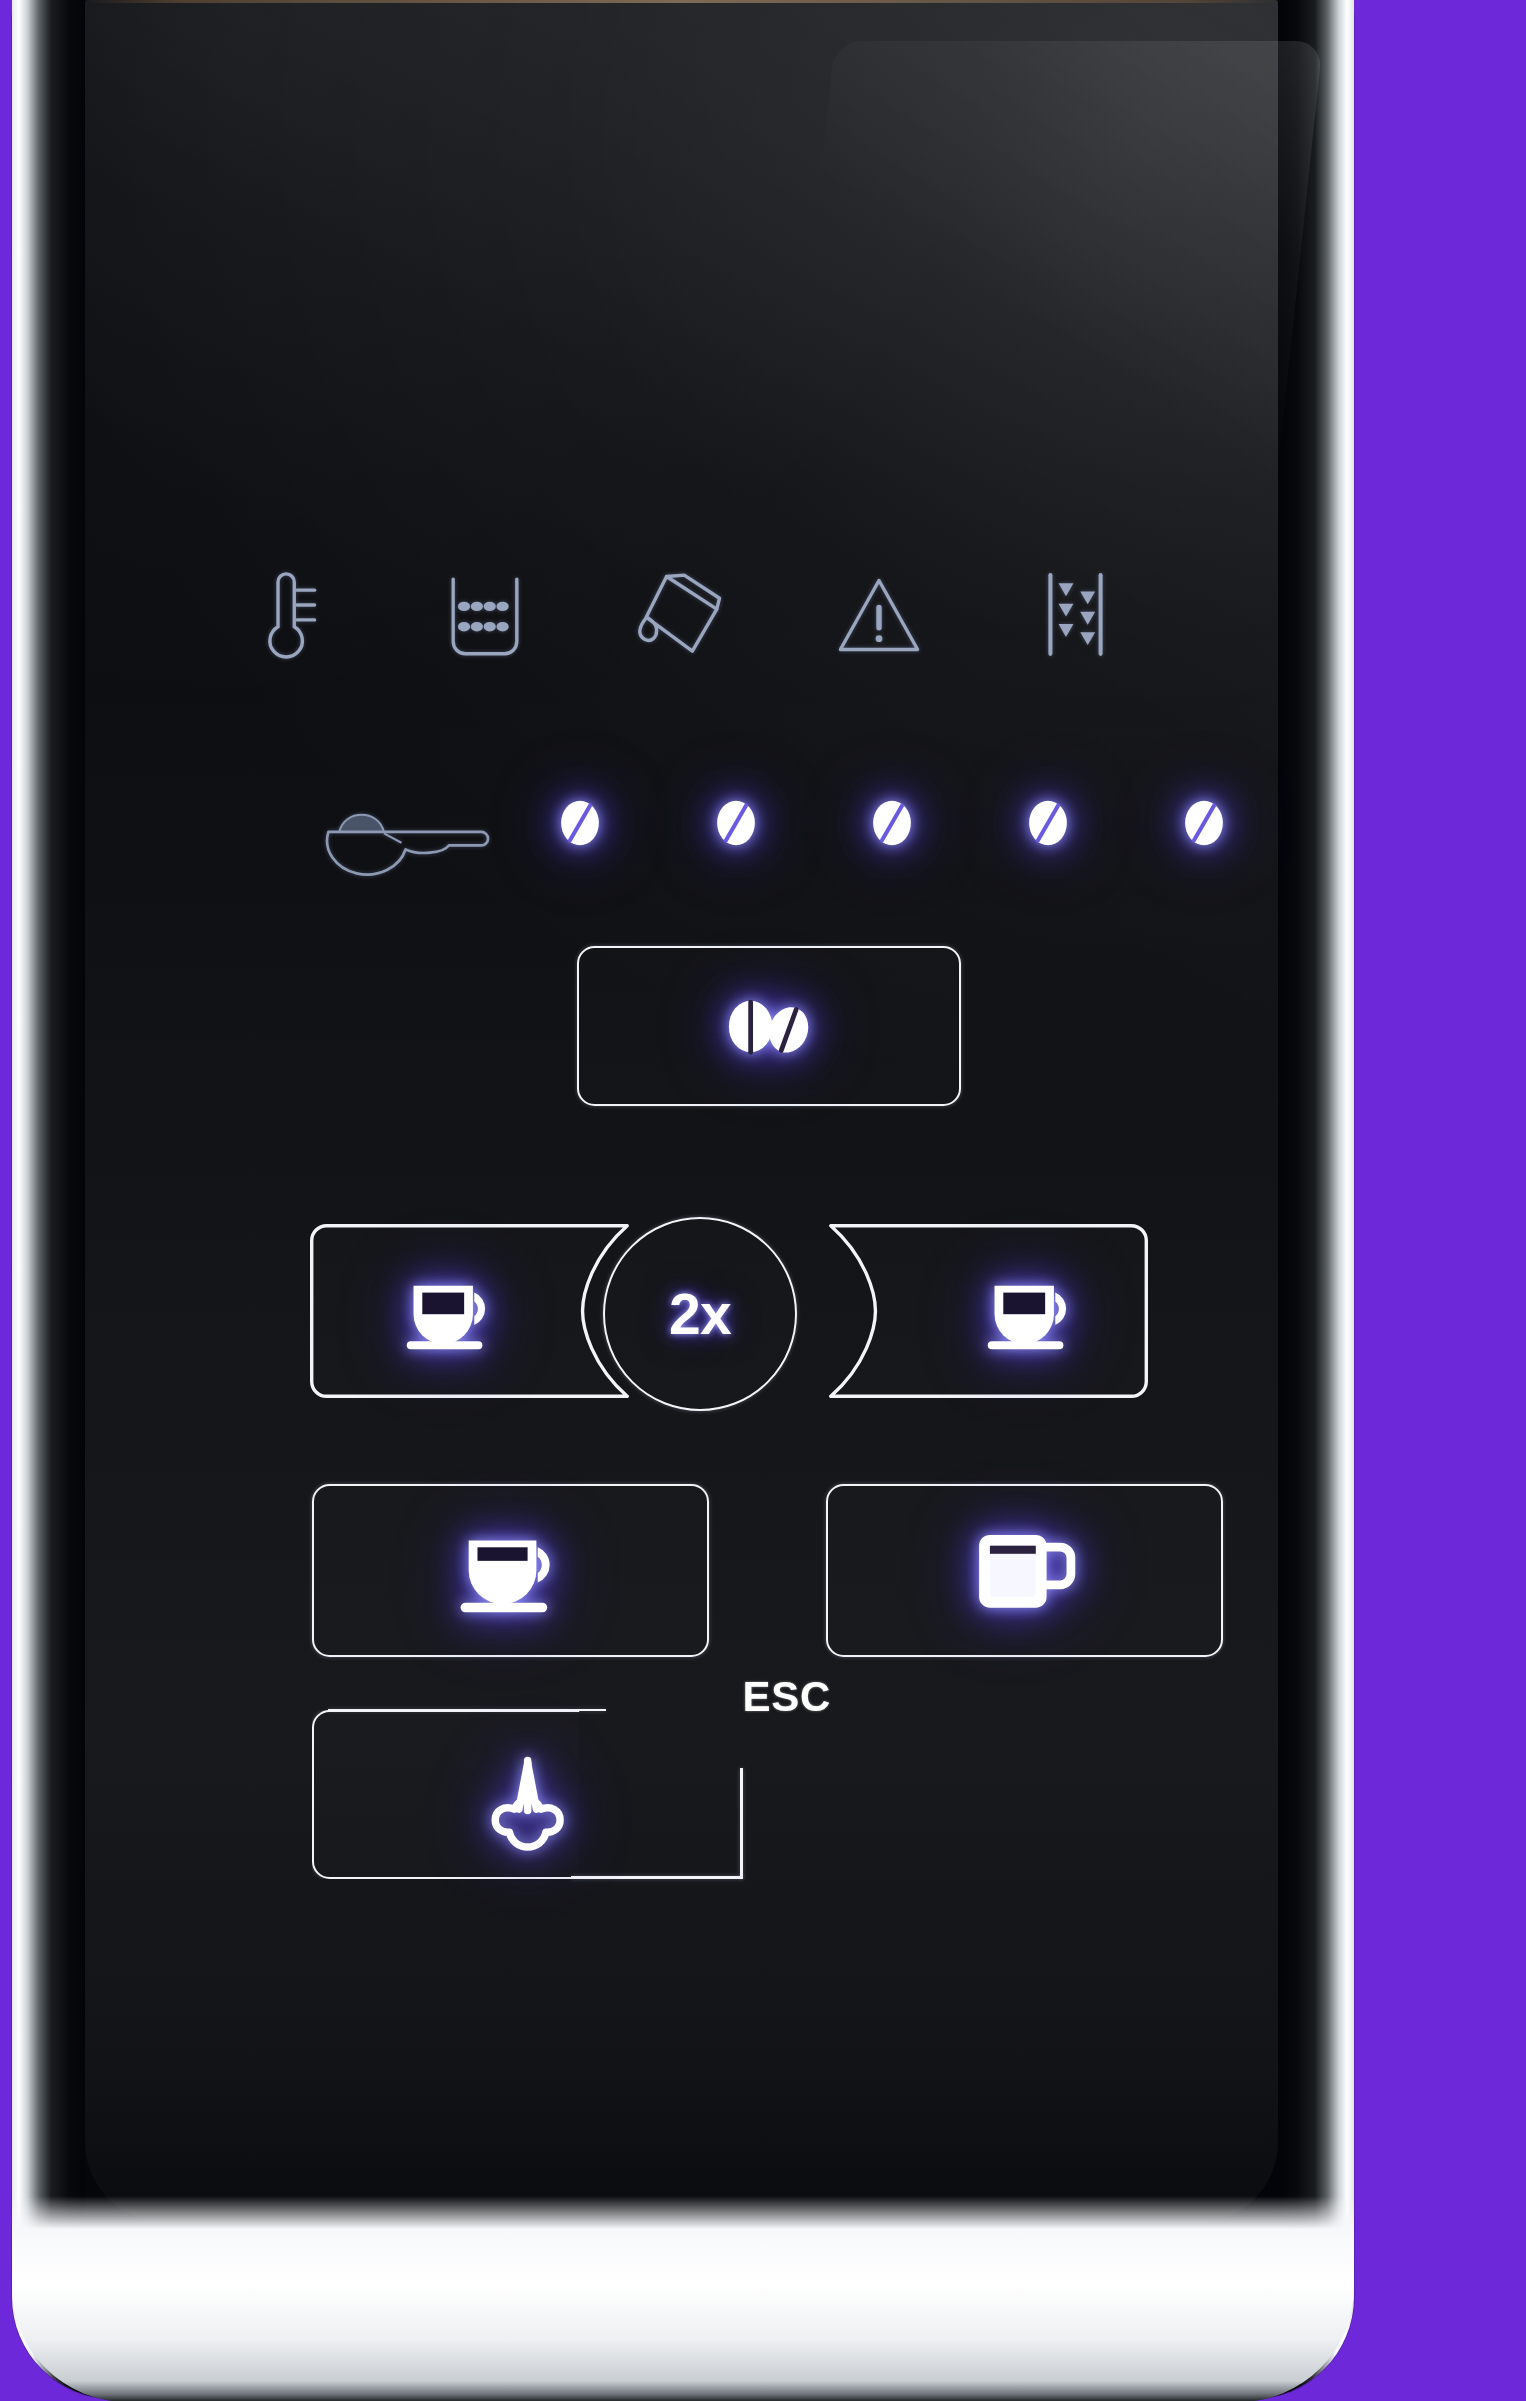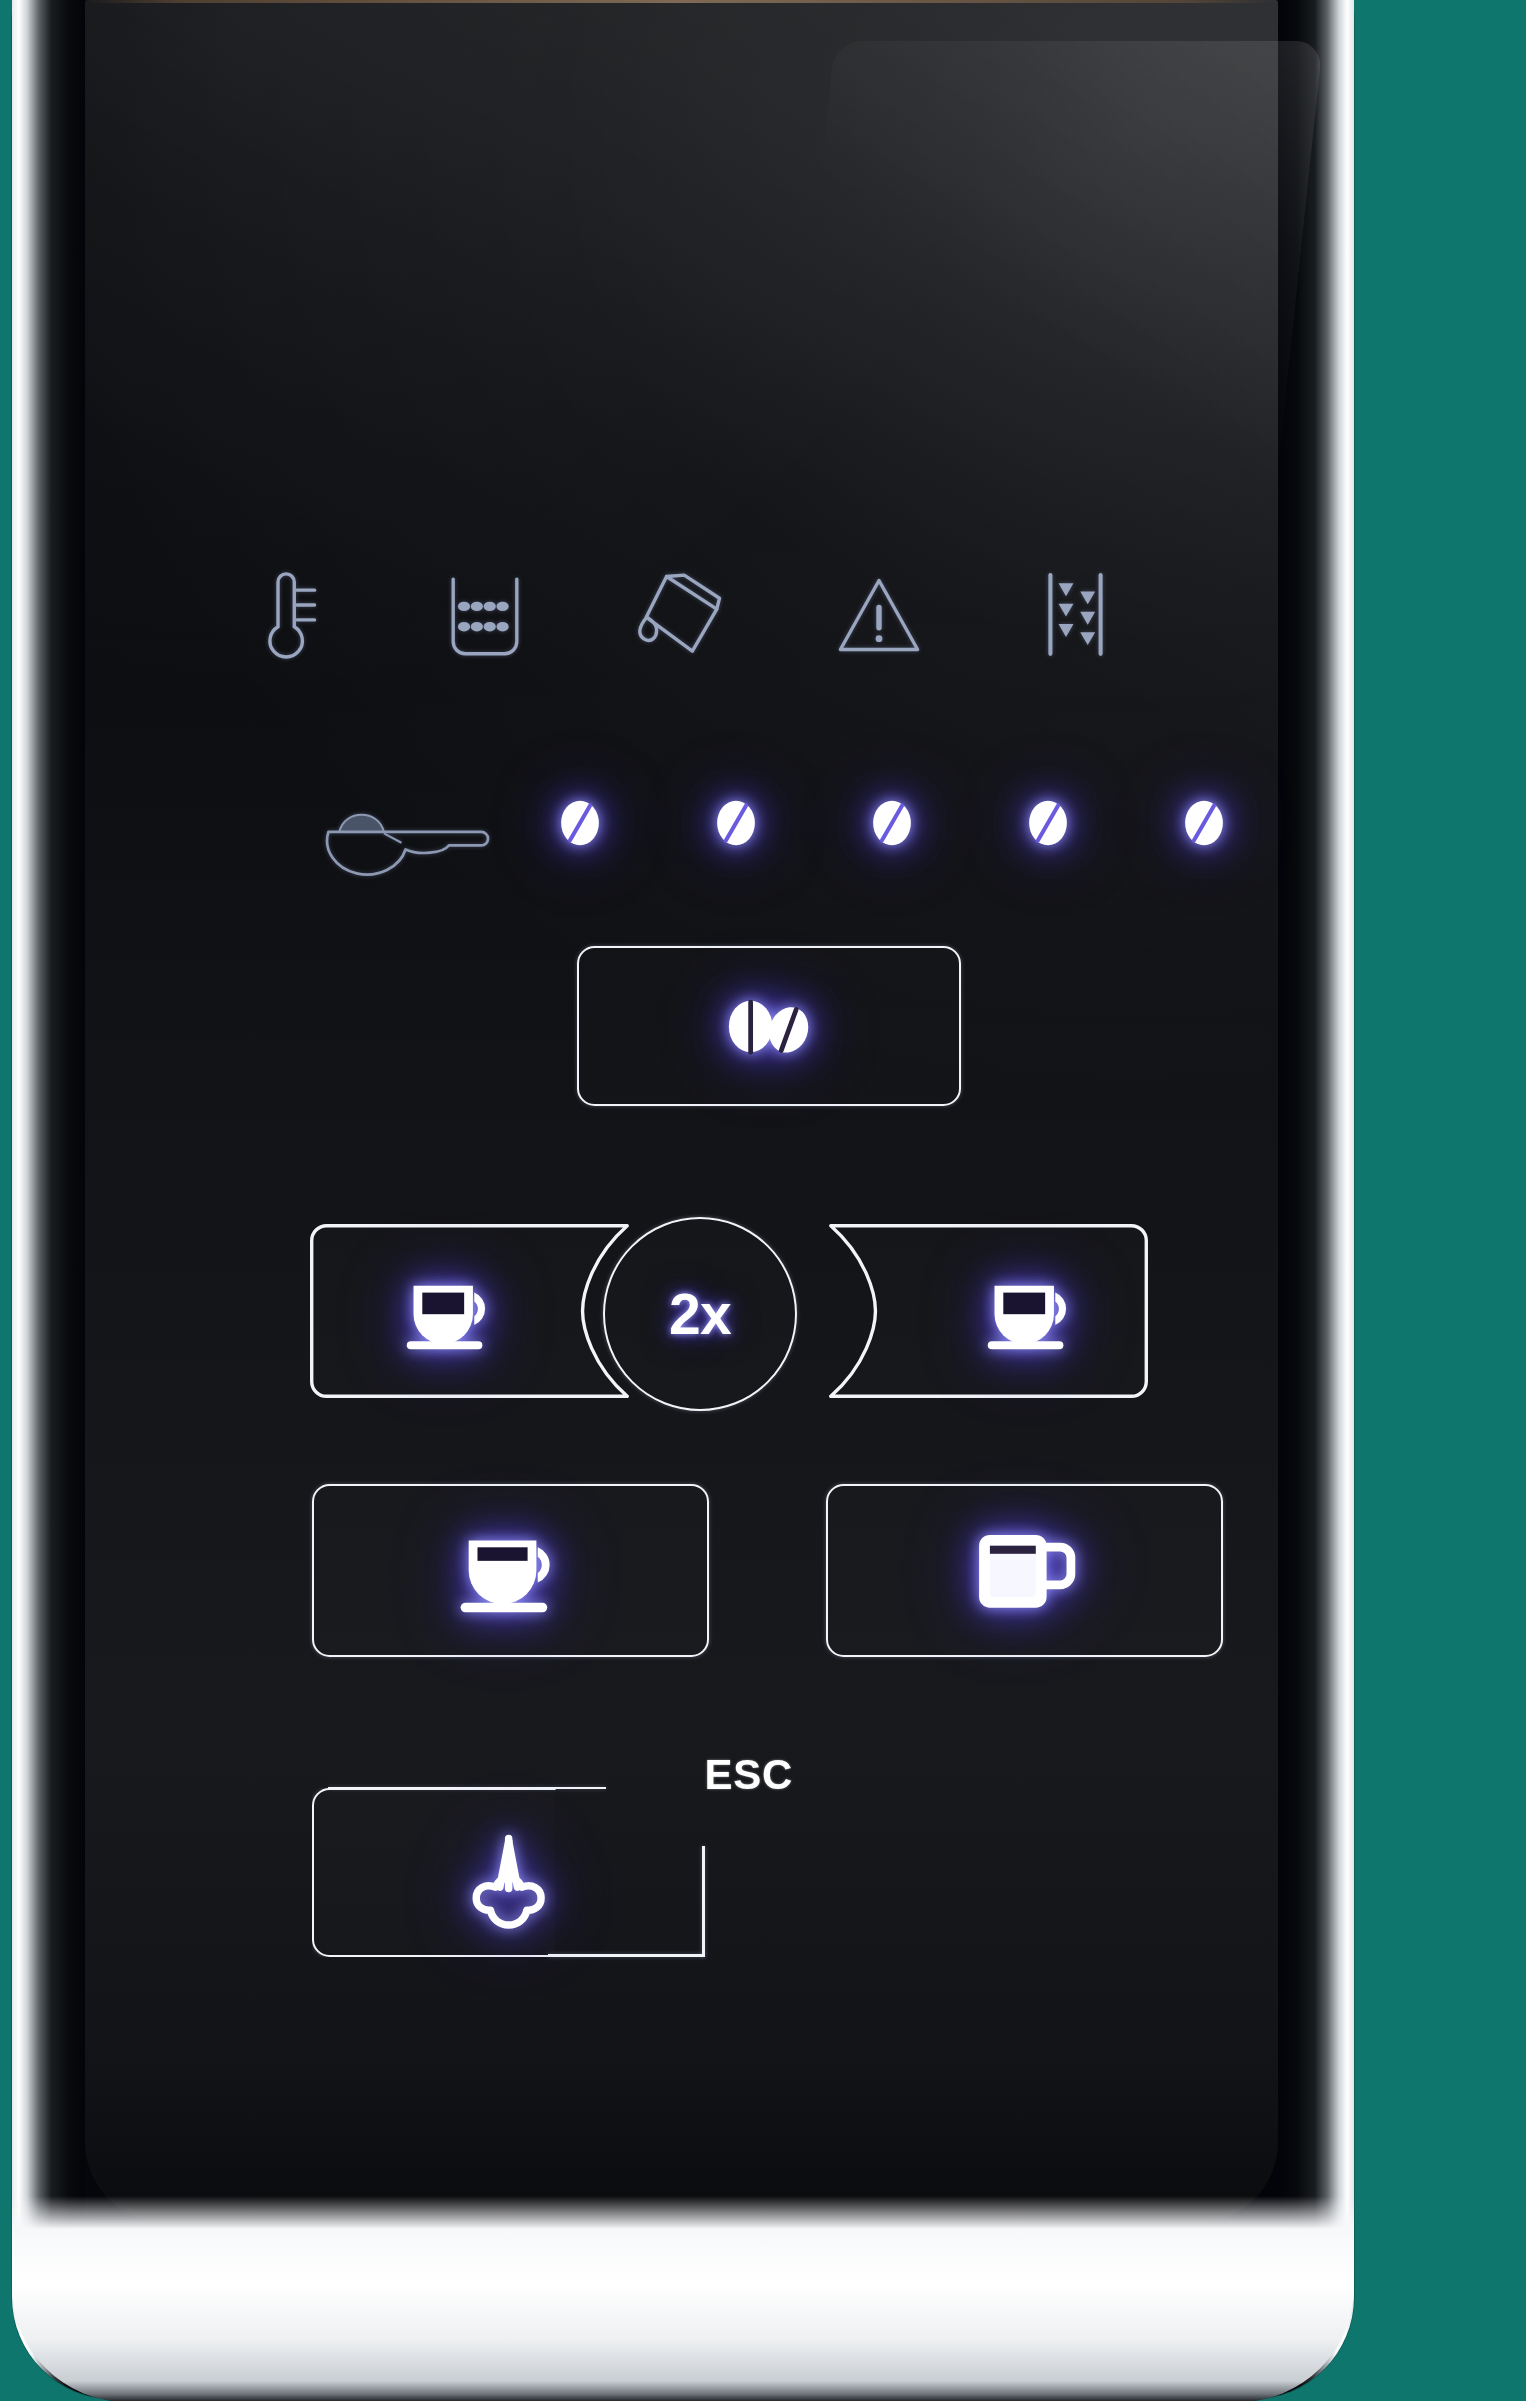--- a/index.html
+++ b/index.html
@@ -3,21 +3,21 @@
 <meta charset="utf-8">
 <title>Coffee Machine Control Panel</title>
 <style>
   html,body{margin:0;padding:0;background:#ffffff;}
   body{
     font-family:"Liberation Sans", sans-serif;
     width:1526px; height:2401px; overflow:hidden; position:relative;
   }
 
   
-  .stage{position:absolute; inset:0; background:#0f766e;}
+  .stage{position:absolute; inset:0; background:#6d28d9;}
 
   
   .bezel{
     position:absolute;
     left:12.2px; top:0px; width:1342px; height:2399px;
     border-radius:17.6px 17.6px 102px 102px;
     background:
       linear-gradient(90deg,
         #e9ecef 0px, #ffffff 9.5px, #f2f4f6 20.3px, #8e949a 33px,
         #3a3d40 42px, #111315 53px, #05060a 75px,
@@ -149,21 +149,21 @@
   }
 
   
   .btn-r3l{left:312px; top:1484px; width:393px; height:169px; border-radius:17.6px;
            display:flex; align-items:center; justify-content:center;}
   .btn-r3r{left:826px; top:1484px; width:393px; height:169px; border-radius:17.6px;
            display:flex; align-items:center; justify-content:center;}
 
   
   .btn-r4{
-    position:absolute; top:1788px; width:393px; height:169px;
+    position:absolute; top:1710px; width:431px; height:169px;
   }
   .btn-r4.left{left:312px;}
   .btn-r4.right{left:826px;}
   .r4-frame{
     position:absolute; inset:0;
     border:2.7px solid #f2f4f8;
     border-radius:17.6px;
     box-shadow:0 0 4.1px rgba(200,215,255,0.30);
     background:rgba(255,255,255,0.012);
     clip-path: polygon(0 0, 62% 0, 62% 100%, 100% 100%, 100% 100%, 0 100%);

